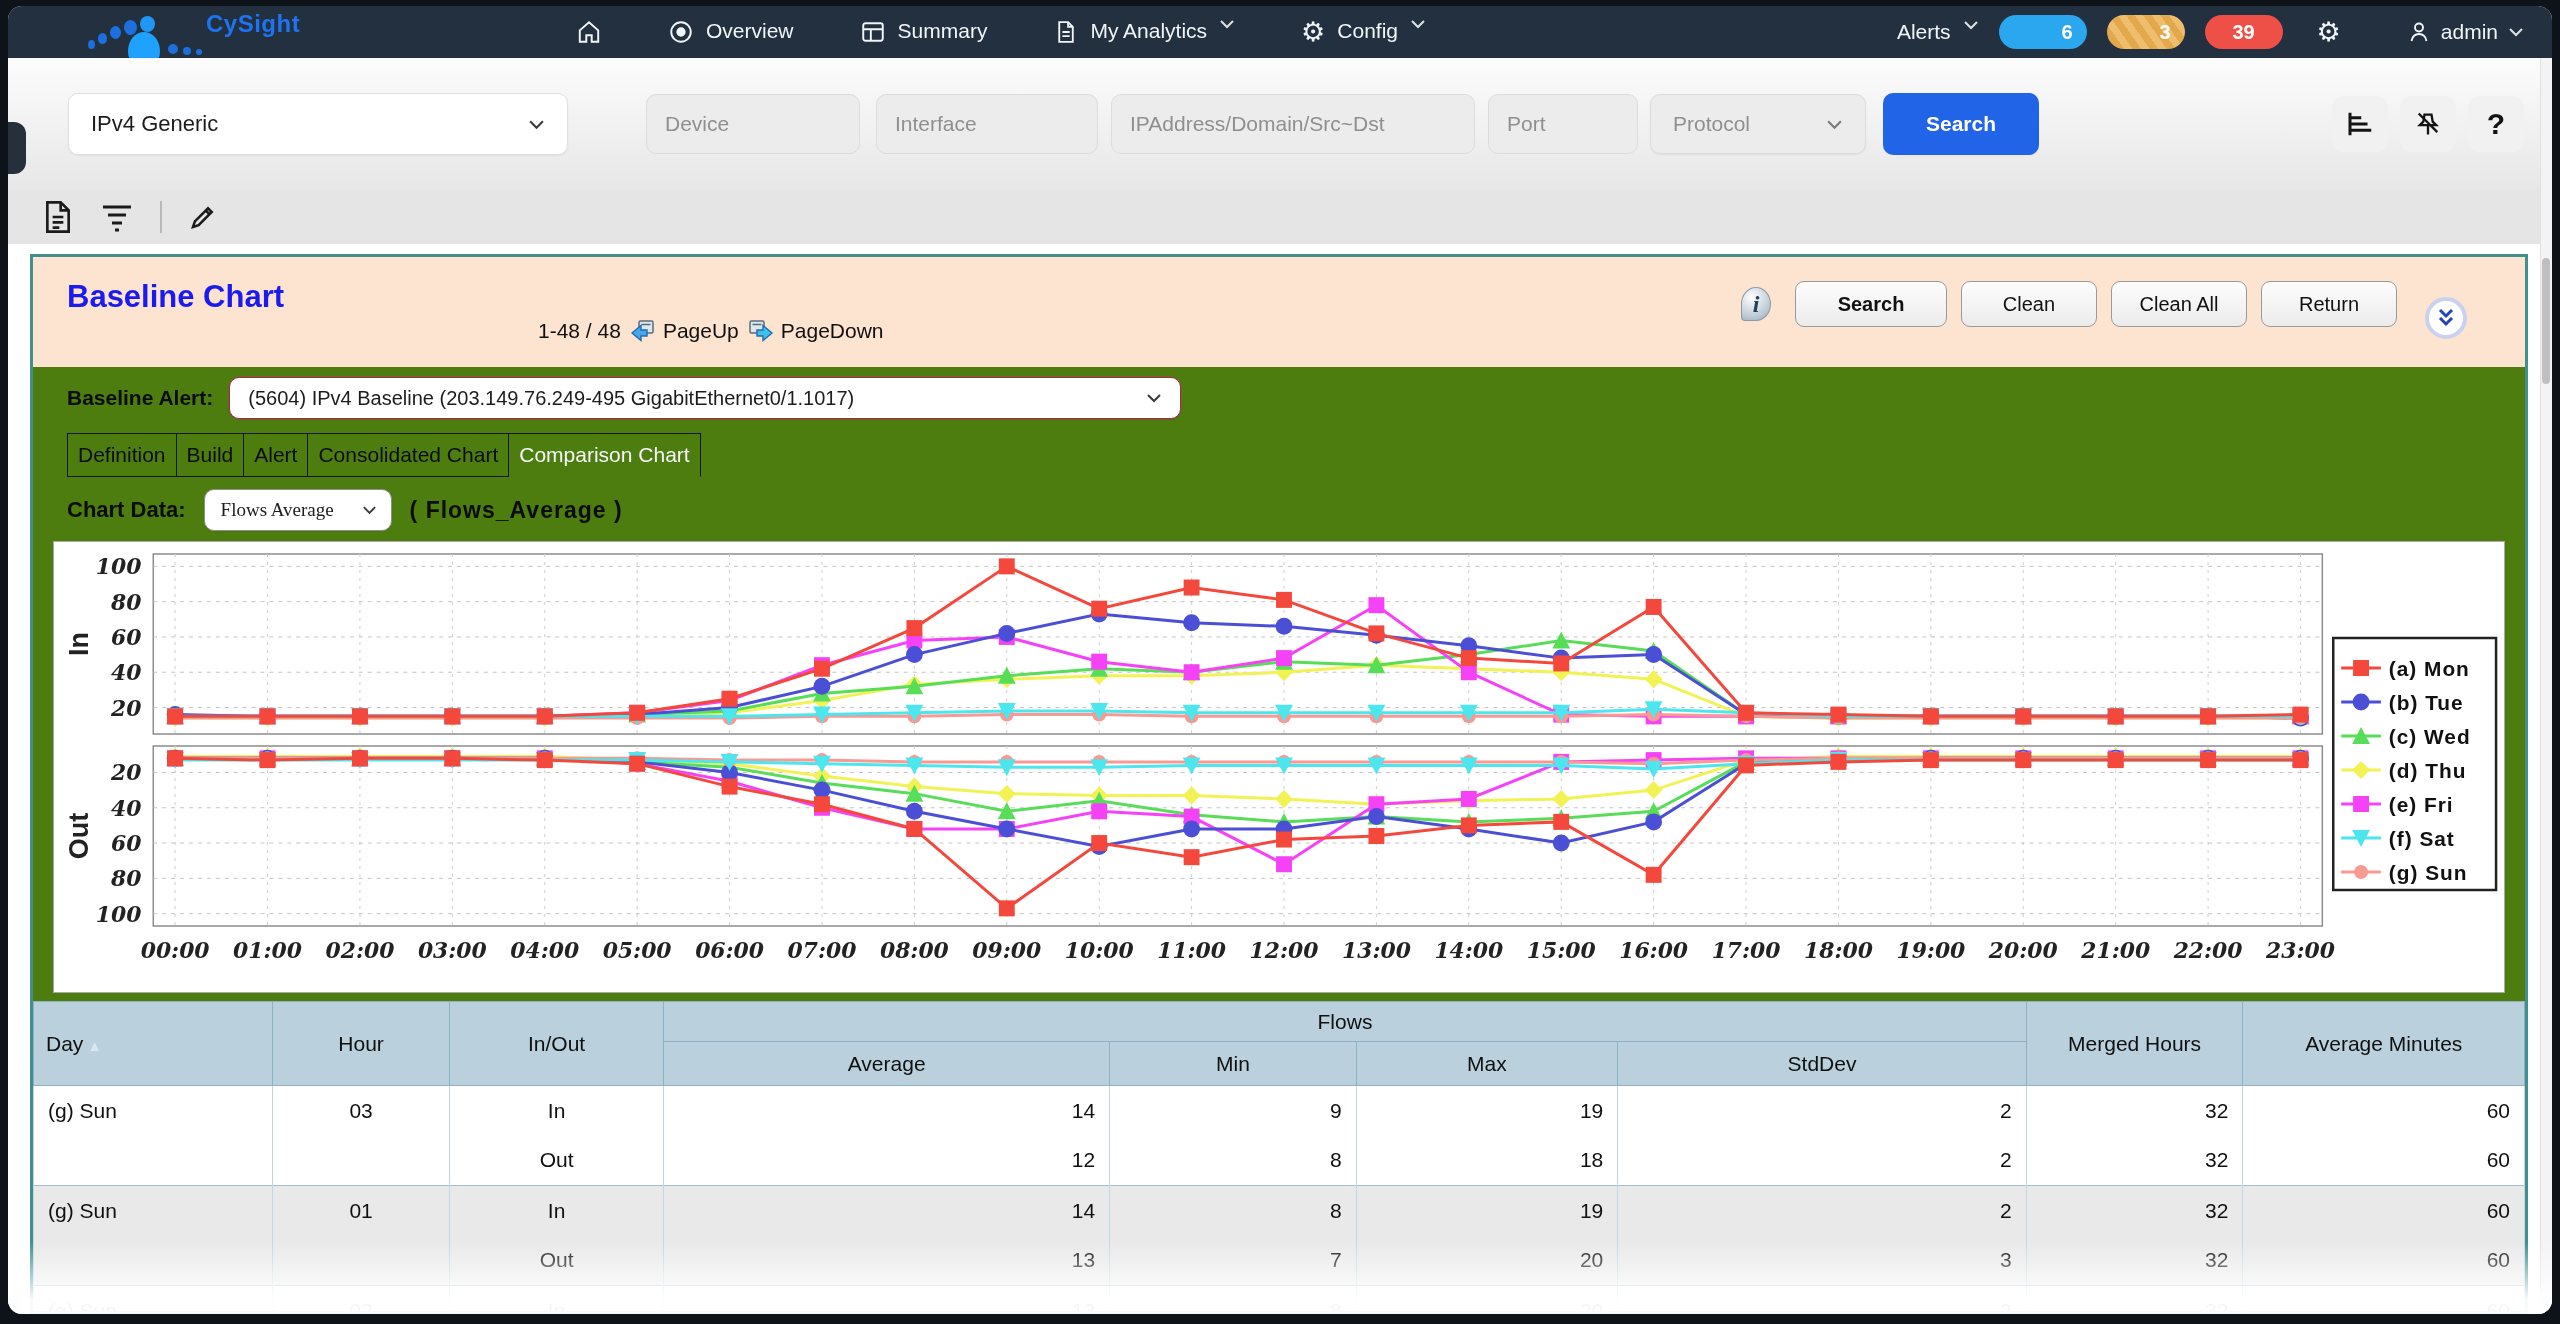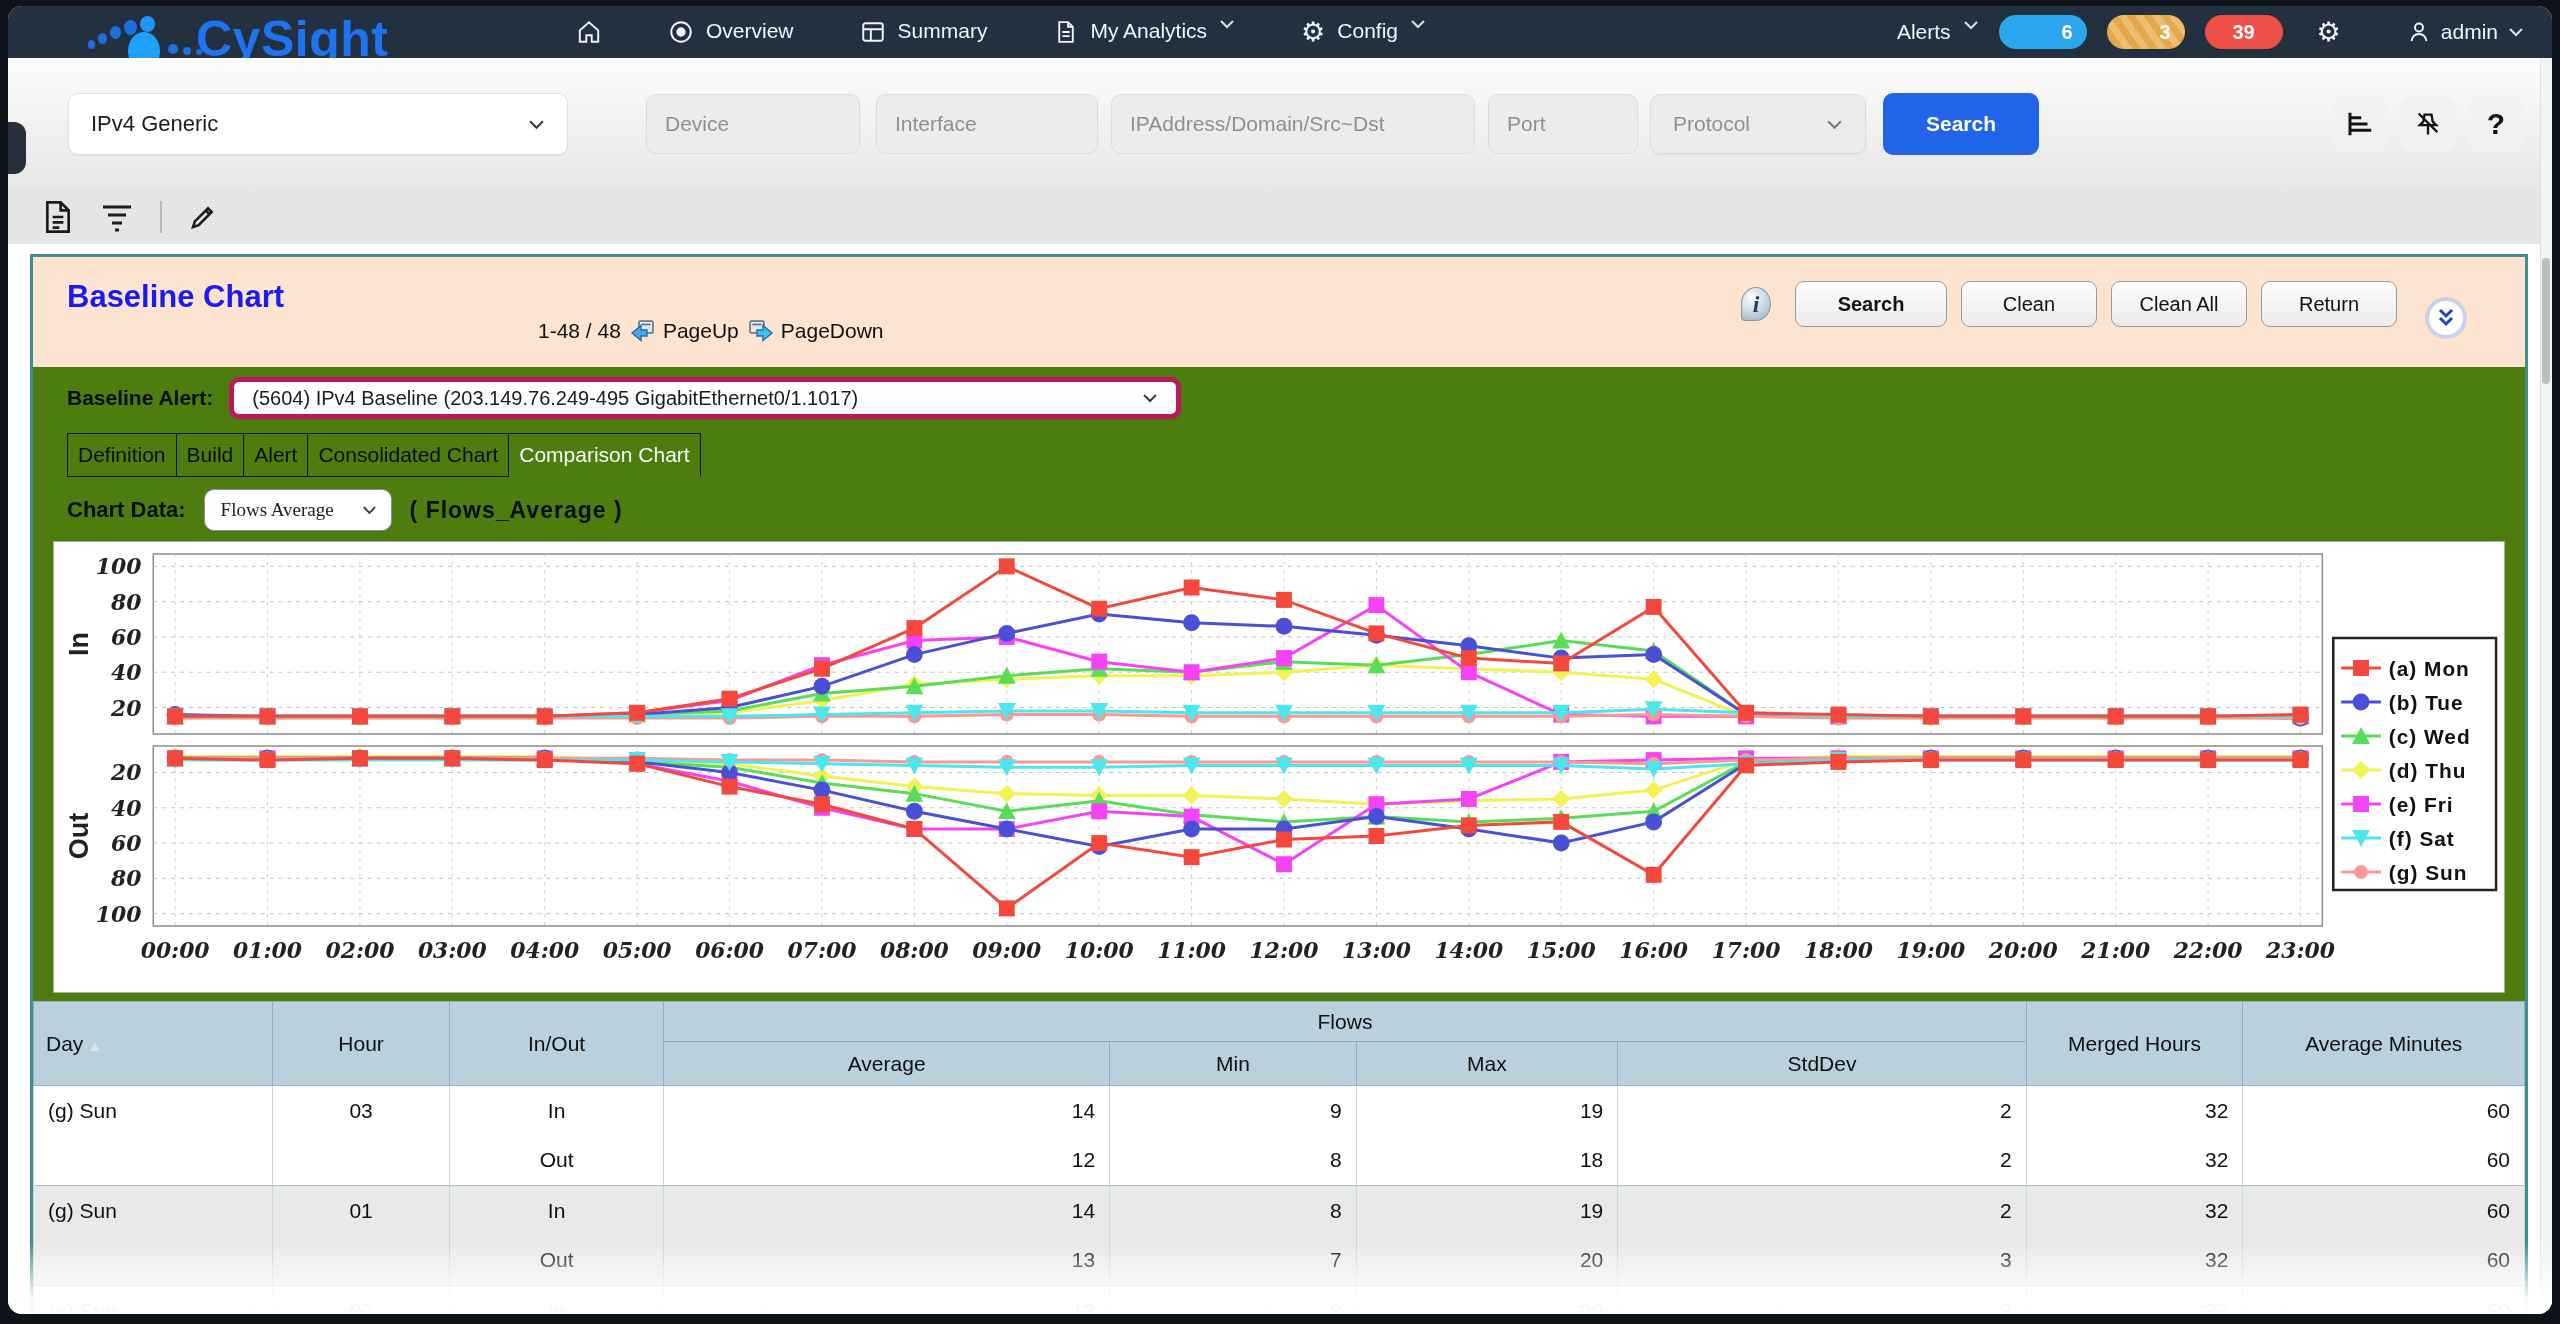--- a/index.html
+++ b/index.html
@@ -15,21 +15,21 @@
     display:flex; flex-direction:column;
   }
   
   .topnav {
     flex:0 0 52px; background:#22303f; display:flex; align-items:center;
     padding:0 28px; color:#f2f5f8; position:relative;
   }
   .logo { position:relative; width:440px; height:52px; flex:0 0 auto; }
   .logo .dot { position:absolute; border-radius:50%; background:#1d6fe0; }
   .logo-text {
-    position:absolute; left:160px; top:4px; font-size:50px; font-weight:bold;
+    position:absolute; left:170px; top:4px; font-size:24px; font-weight:bold;
     color:#1e74f0; letter-spacing:0.5px;
   }
   .nav-center { display:flex; align-items:center; gap:66px; margin-left:100px; }
   .nav-item { display:flex; align-items:flex-start; gap:12px; font-size:21px; cursor:pointer; white-space:nowrap; }
   .nav-item svg { display:block; }
   .chev { opacity:.9; }
   .nav-right { margin-left:auto; display:flex; align-items:center; gap:20px; }
   .pill { height:34px; min-width:78px; border-radius:17px; color:#fff; font-weight:bold; font-size:20px;
           display:flex; align-items:center; justify-content:flex-end; padding:0 14px; }
   .pill-info { background:#2ba7ef; min-width:88px; }
@@ -111,21 +111,21 @@
   .hbtn-primary { font-weight:bold; min-width:152px; }
   .collapse-btn {
     position:absolute; right:58px; top:40px; width:42px; height:42px; border-radius:50%;
     background:#fff; border:4px solid #c9d1ee; display:flex; flex-direction:column;
     align-items:center; justify-content:center; cursor:pointer; gap:-2px;
   }
   .panel-body { flex:1 1 auto; background:#4d7c0f; display:flex; flex-direction:column; min-height:0; }
 
   .alert-row { flex:0 0 auto; margin:10px 0 0 34px; display:flex; align-items:center; gap:16px; }
   .alert-label { font-size:21px; font-weight:bold; color:#0c0c0c; }
-  .alert-select { width:952px; height:42px; border:5px solid #be185d; border-radius:10px; font-size:20px; padding:0 18px; }
+  .alert-select { width:952px; height:42px; border:1px solid #be185d; border-radius:10px; font-size:20px; padding:0 18px; }
 
   .tabs { flex:0 0 auto; margin:14px 0 0 34px; display:flex; }
   .tab {
     height:44px; line-height:42px; padding:0 10px; font-size:21px; color:#0d0d0d;
     border:1px solid #161616; margin-right:-1px; cursor:pointer; white-space:nowrap;
   }
   .tab.active { color:#f7f9fa; border-bottom-color:transparent; }
 
   .chartdata-row { flex:0 0 auto; margin:12px 0 10px 34px; display:flex; align-items:center; gap:18px; }
   .cd-label { font-size:22px; font-weight:bold; color:#0c0c0c; }

